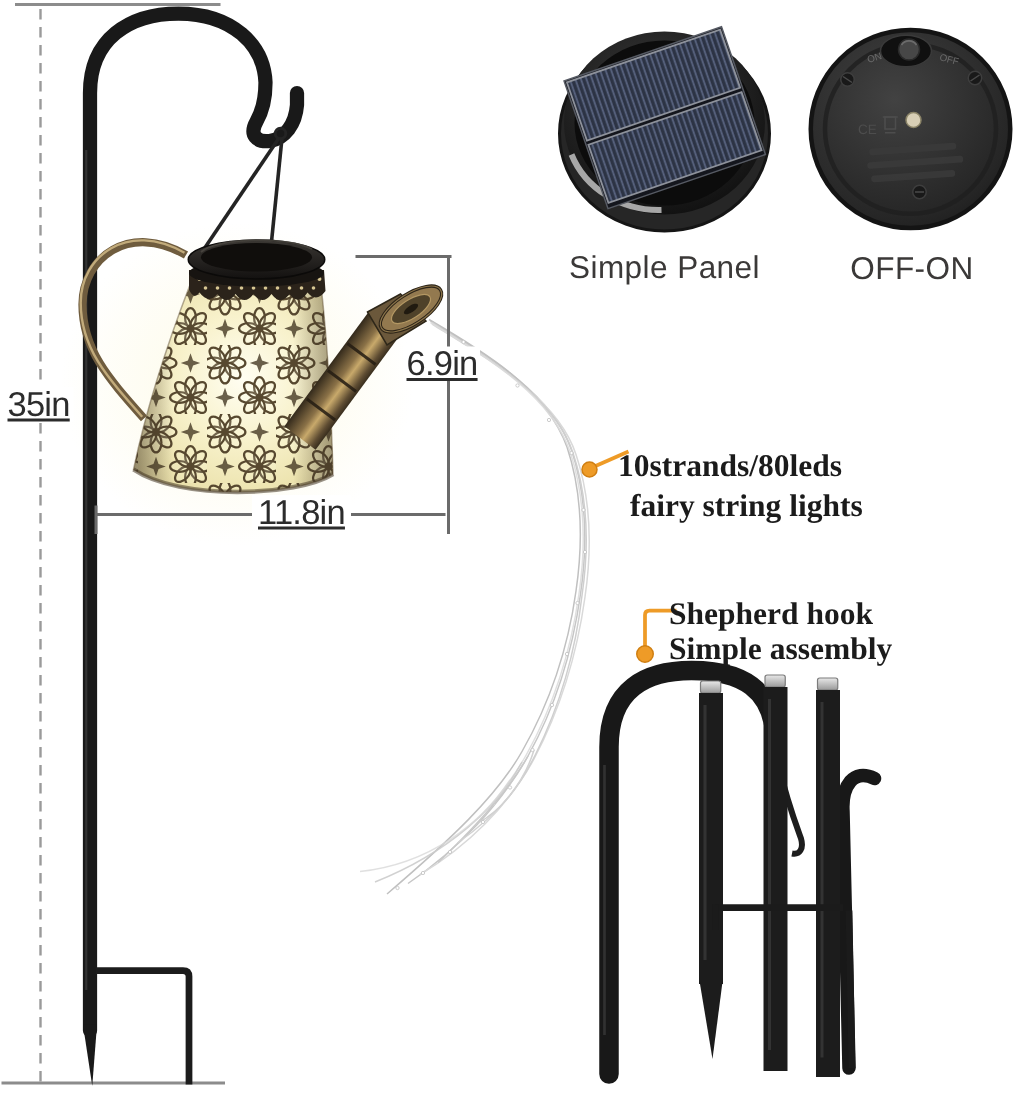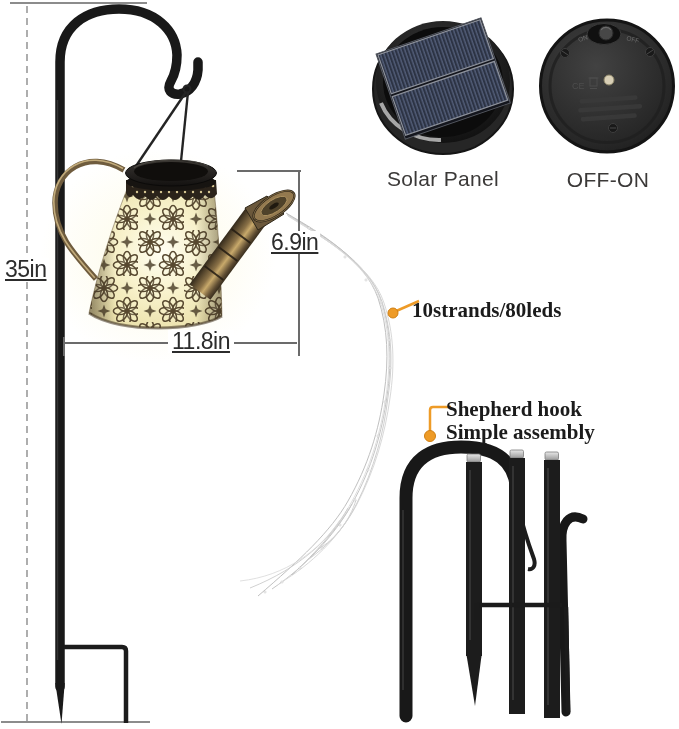--- a/index.html
+++ b/index.html
@@ -286,24 +286,25 @@
     <circle cx="393" cy="313" r="5" fill="var(--accent)" stroke="#d07f12"></circle>
     <path d="M430,434 L430,410 Q430,407 433,407 L451,407" fill="none" stroke="var(--accent)" stroke-width="2.5"></path>
     <circle cx="430" cy="436" r="5.5" fill="var(--accent)" stroke="#d07f12"></circle>
   </g>
 </svg>
 
 <div class="lbl" style="left:2px;top:258px;padding:0 3px;">35in</div>
 <div class="lbl" style="left:269px;top:231px;padding:0 2px;">6.9in</div>
 <div class="lbl" style="left:168px;top:330px;padding:0 4px;">11.8in</div>
 
-<div class="caption" style="left:378px;top:167px;width:130px;">Solar Panel</div>
+<div class="caption" style="left:378px;top:167px;width:130px;">Simple Panel</div>
 <div class="caption" style="left:556px;top:168px;width:104px;">OFF-ON</div>
 
 <div class="feature" style="left:412px;top:283px;">
   <div>10strands/80leds</div>
+  <div class="l2">fairy string lights</div>
 </div>
 <div class="feature hook" style="left:446px;top:384px;">
   <div>Shepherd hook</div>
   <div>Simple assembly</div>
 </div>
 
 </div>
 
 </body></html>

